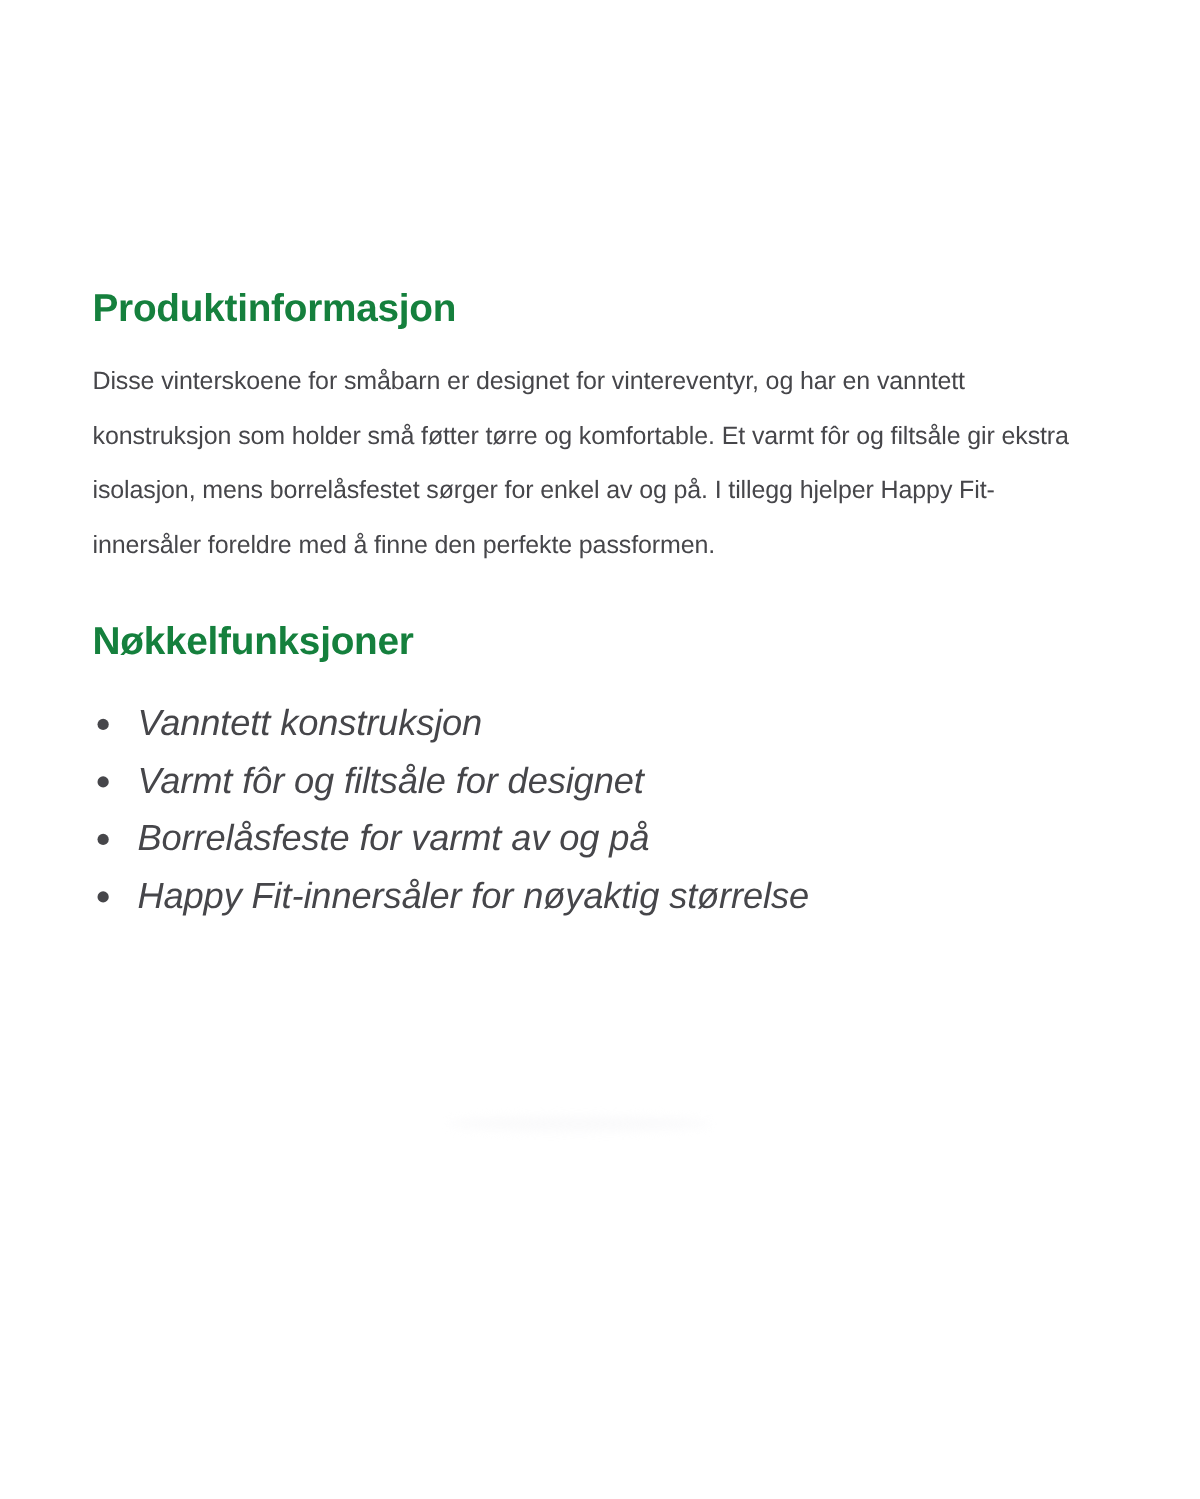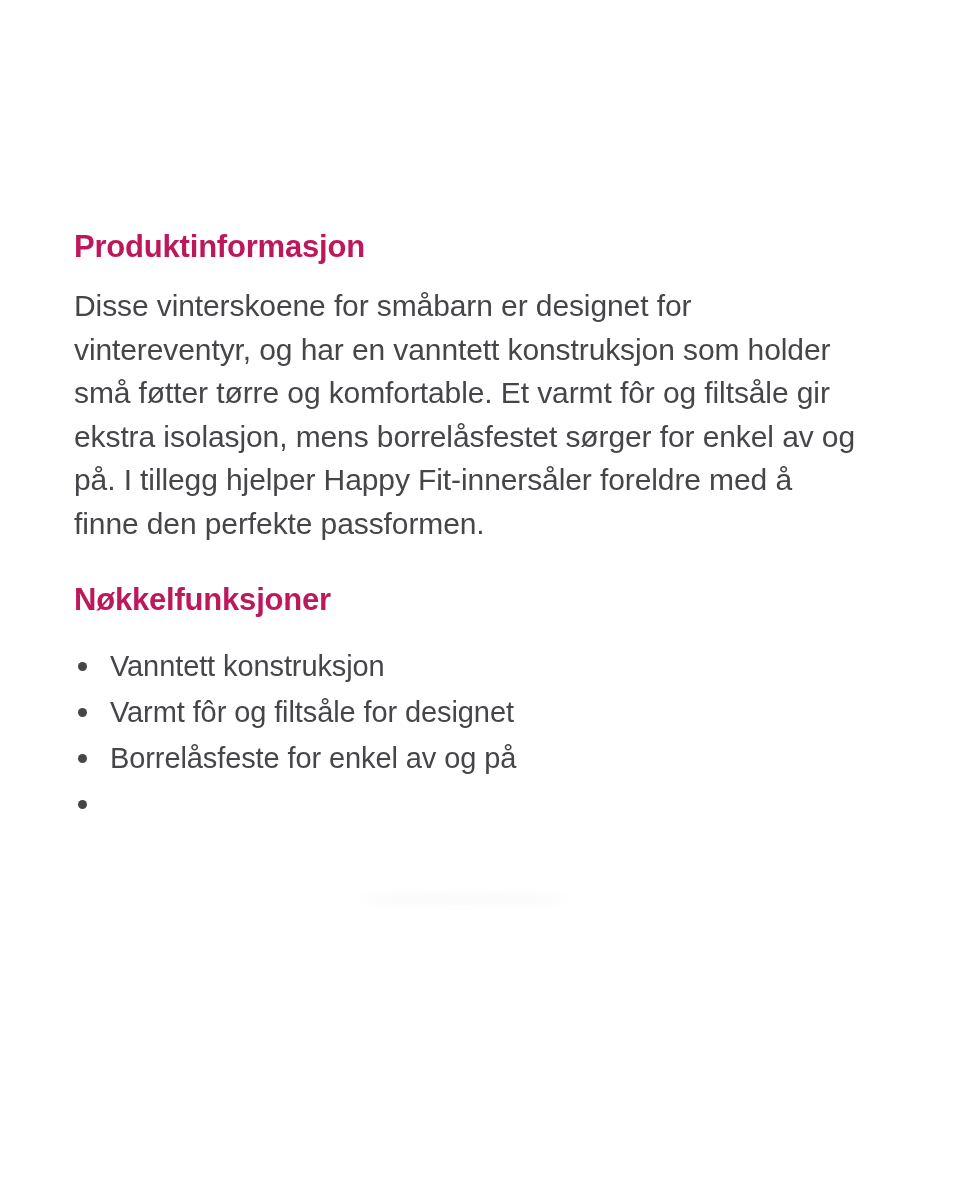--- a/index.html
+++ b/index.html
@@ -28,43 +28,44 @@
     position: absolute;
     left: 74px;
     top: 228px;
     width: 790px;
   }
 
   .section-heading {
     font-size: 31px;
     line-height: 38px;
     font-weight: 700;
-    color: #be185d;
+    color: #15803d;
     letter-spacing: -0.2px;
     margin: 0;
   }
 
   .body-paragraph {
     margin: 18px 0 0 0;
-    font-size: 30px;
+    font-size: 20px;
     line-height: 43.5px;
     font-weight: 400;
     color: #46464a;
     letter-spacing: -0.1px;
     max-width: 786px;
   }
 
   .heading-features {
     margin-top: 36px;
   }
 
   .feature-list {
     list-style: none;
     margin: 24px 0 0 0;
     padding: 0;
+    font-style: italic;
   }
 
   .feature-item {
     position: relative;
     padding-left: 36px;
     font-size: 29px;
     line-height: 46px;
     font-weight: 400;
     color: #46464a;
     letter-spacing: -0.1px;
@@ -108,24 +109,25 @@
       <li class="feature-item">
         <span class="feature-bullet"></span>
         <span>Vanntett konstruksjon</span>
       </li>
       <li class="feature-item">
         <span class="feature-bullet"></span>
         <span>Varmt fôr og filtsåle for designet</span>
       </li>
       <li class="feature-item">
         <span class="feature-bullet"></span>
-        <span>Borrelåsfeste for enkel av og på</span>
+        <span>Borrelåsfeste for varmt av og på</span>
       </li>
       <li class="feature-item">
         <span class="feature-bullet"></span>
+        <span>Happy Fit-innersåler for nøyaktig størrelse</span>
       </li>
     </ul>
 
   </div>
 
   <div class="smudge"></div>
 
 </div>
 
 </body></html>

